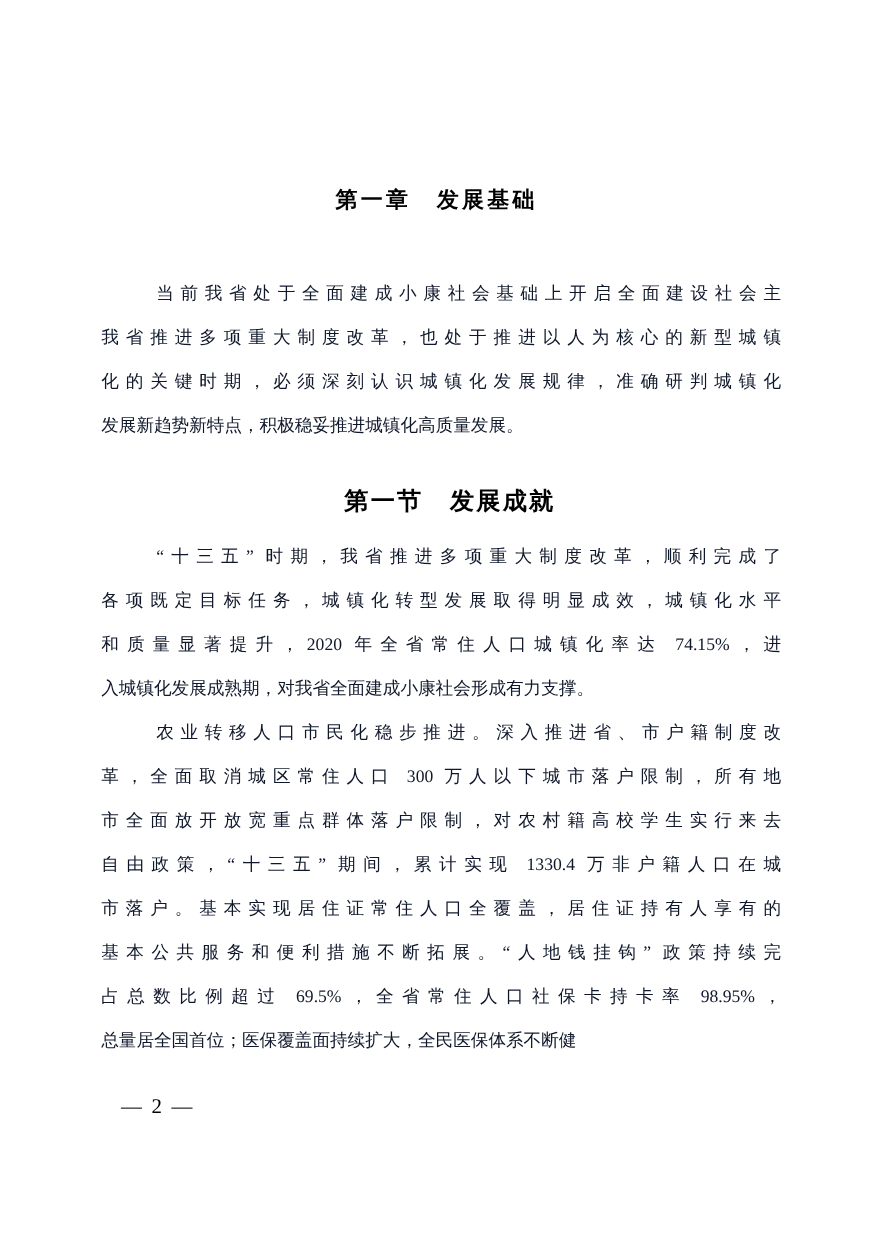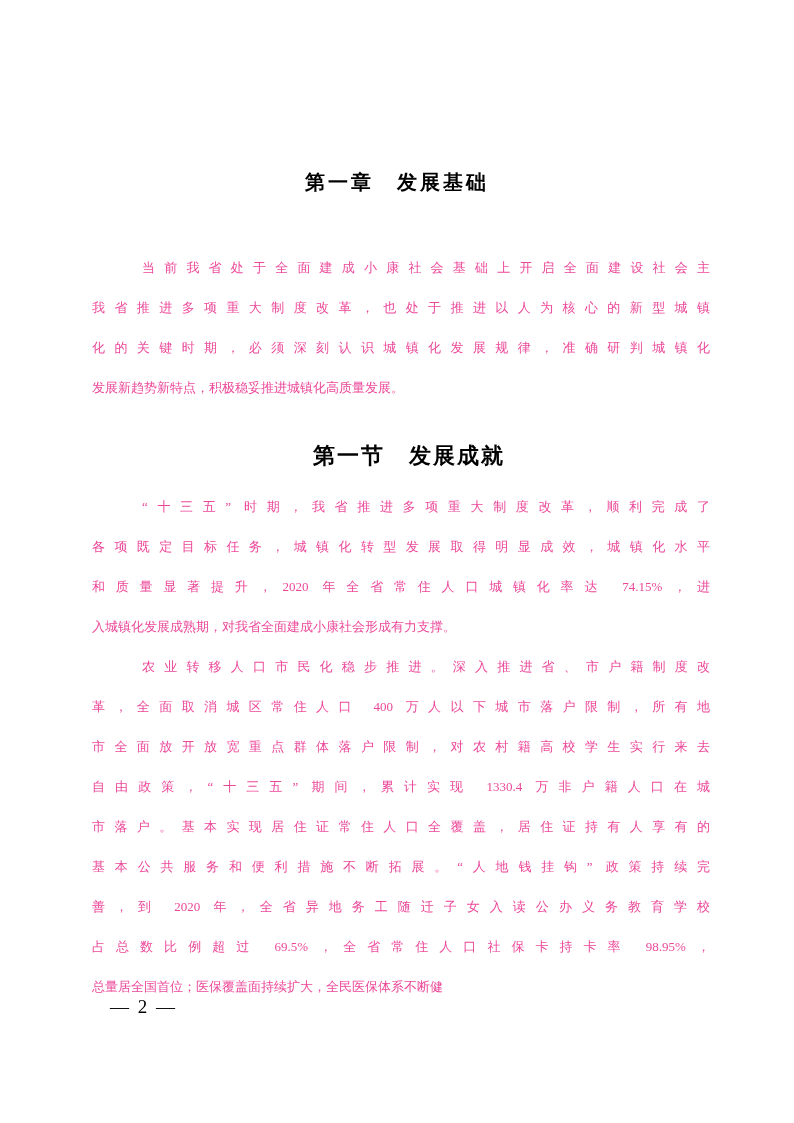--- a/index.html
+++ b/index.html
@@ -41,22 +41,22 @@
     font-weight: bold;
     font-size: 22px;
     line-height: 30px;
     letter-spacing: 2px;
     color: #000000;
   }
   .para {
     position: absolute;
     left: 92px;
     width: 618px;
-    font-size: 13px;
-    color: #ec4899;
+    font-size: 16px;
+    color: #0f172a;
   }
   .para-1 { top: 248px; }
   .para-2 { top: 487px; }
   .para-3 { top: 647px; }
   .line {
     height: 40px;
     line-height: 40px;
     text-align: justify;
     text-align-last: justify;
     overflow: hidden;
@@ -97,25 +97,24 @@
 
   <div class="para para-2">
     <div class="line firstline">“十三五” 时期，我省推进多项重大制度改革，顺利完成了</div>
     <div class="line">各项既定目标任务，城镇化转型发展取得明显成效，城镇化水平</div>
     <div class="line">和质量显著提升，2020 年全省常住人口城镇化率达 74.15%，进</div>
     <div class="line lastline">入城镇化发展成熟期，对我省全面建成小康社会形成有力支撑。</div>
   </div>
 
   <div class="para para-3">
     <div class="line firstline"><span class="bold-lead">农业转移人口市民化稳步推进。</span><span>深入推进省、市户籍制度改</span></div>
-    <div class="line">革，全面取消城区常住人口 400 万人以下城市落户限制，所有地</div>
+    <div class="line">革，全面取消城区常住人口 300 万人以下城市落户限制，所有地</div>
     <div class="line">市全面放开放宽重点群体落户限制，对农村籍高校学生实行来去</div>
     <div class="line">自由政策，“十三五” 期间，累计实现 1330.4 万非户籍人口在城</div>
     <div class="line">市落户。基本实现居住证常住人口全覆盖，居住证持有人享有的</div>
     <div class="line">基本公共服务和便利措施不断拓展。“人地钱挂钩” 政策持续完</div>
-    <div class="line">善，到 2020 年，全省异地务工随迁子女入读公办义务教育学校</div>
     <div class="line">占总数比例超过 69.5%，全省常住人口社保卡持卡率 98.95%，</div>
     <div class="line lastline">总量居全国首位；医保覆盖面持续扩大，全民医保体系不断健</div>
   </div>
 
   <div class="page-number">— 2 —</div>
 
 </div>
 
 </body></html>

